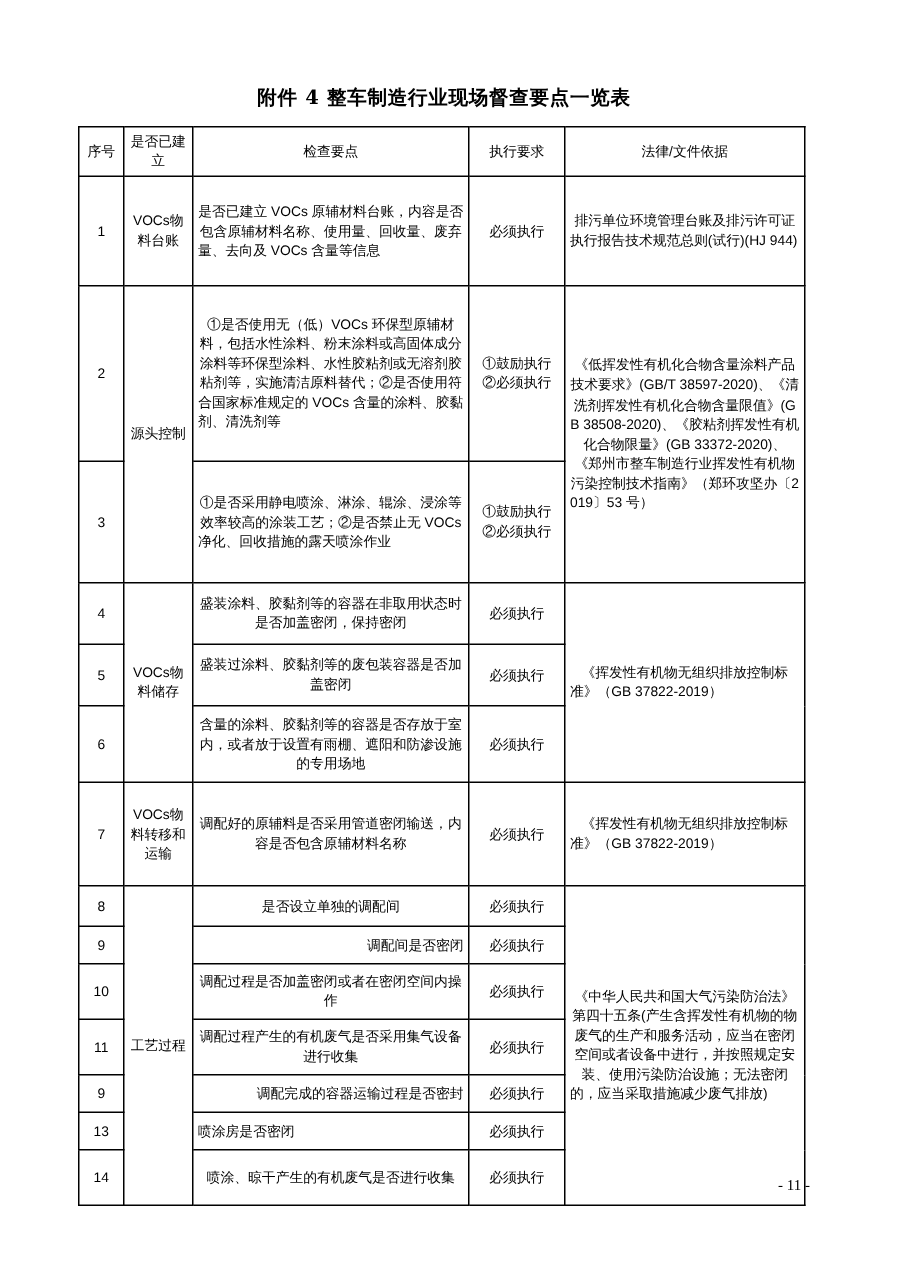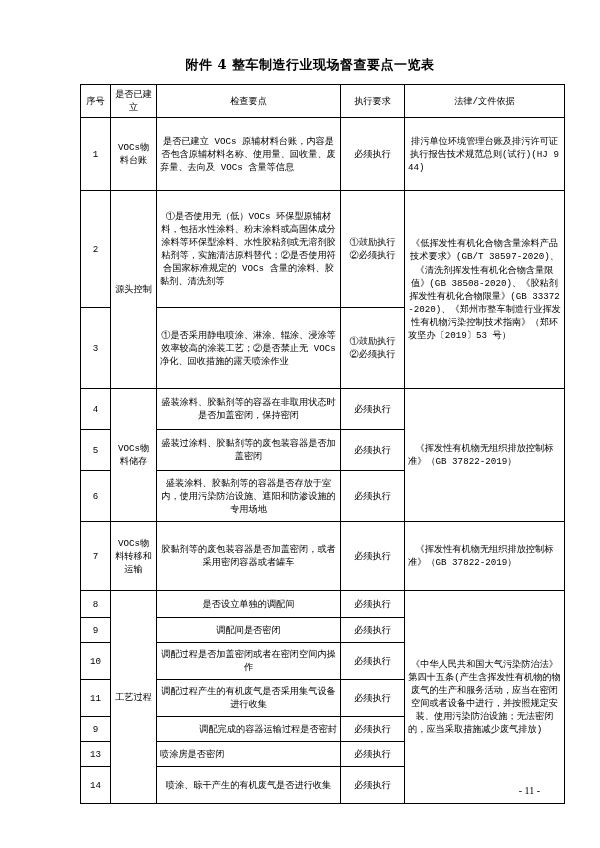--- a/index.html
+++ b/index.html
@@ -14,36 +14,36 @@
     color: #000000;
     position: relative;
     overflow: hidden;
   }
   .page {
     position: absolute;
     left: 0; top: 0;
     width: 600px;
     height: 848px;
     box-sizing: border-box;
-    padding: 56px 60px 0 80px;
+    padding: 56px 60px 0 52px;
   }
   .doc-title {
     text-align: center;
     font-family: "DejaVu Serif", "Liberation Serif", serif;
     font-size: 13px;
     font-weight: bold;
     letter-spacing: 0.5px;
     margin: 0 0 10px 0;
     white-space: nowrap;
   }
   table.main {
     border-collapse: collapse;
     width: 484px;
     table-layout: fixed;
-    font-family: Liberation Mono, monospace;
+    font-family: Liberation Sans, sans-serif;
   }
   table.main td, table.main th {
     border: 1px solid #000;
     font-size: 9.2px;
     line-height: 1.42;
     padding: 3px 3px;
     vertical-align: middle;
     text-align: center;
     word-break: break-all;
   }
@@ -148,43 +148,43 @@
       </tr>
 
       <tr>
         <td class="num">5</td>
         <td class="left" style="height:34px">盛装过涂料、胶黏剂等的废包装容器是否加盖密闭</td>
         <td class="req-cell">必须执行</td>
       </tr>
 
       <tr>
         <td class="num">6</td>
-        <td class="left" style="height:44px">盛装涂料、胶黏剂等的容器是否存放于室内，使用污染防治设施、遮阳和防渗设施的专用场地</td>
+        <td class="left" style="height:44px">含量的涂料、胶黏剂等的容器是否存放于室内，或者放于设置有雨棚、遮阳和防渗设施的专用场地</td>
         <td class="req-cell">必须执行</td>
       </tr>
 
       <tr>
         <td class="num">7</td>
         <td class="vtext">VOCs物料转移和运输</td>
-        <td class="left" style="height:62px">胶黏剂等的废包装容器是否加盖密闭，或者采用密闭容器或者罐车</td>
+        <td class="left" style="height:62px">调配好的原辅料是否采用管道密闭输送，内容是否包含原辅材料名称</td>
         <td class="req-cell">必须执行</td>
         <td class="law-cell">《挥发性有机物无组织排放控制标准》（GB 37822-2019）</td>
       </tr>
 
       <tr>
         <td class="num">8</td>
         <td class="vtext" rowspan="7">工艺过程</td>
         <td class="left" style="height:20px;">是否设立单独的调配间</td>
         <td class="req-cell">必须执行</td>
         <td class="law-cell" rowspan="7">《中华人民共和国大气污染防治法》第四十五条(产生含挥发性有机物的物废气的生产和服务活动，应当在密闭空间或者设备中进行，并按照规定安装、使用污染防治设施；无法密闭的，应当采取措施减少废气排放)</td>
       </tr>
 
       <tr>
         <td class="num">9</td>
-        <td class="left" style="height:18px;text-align:center">调配间是否密闭</td>
+        <td class="left" style="height:18px;text-align:right">调配间是否密闭</td>
         <td class="req-cell">必须执行</td>
       </tr>
 
       <tr>
         <td class="num">10</td>
         <td class="left" style="height:30px">调配过程是否加盖密闭或者在密闭空间内操作</td>
         <td class="req-cell">必须执行</td>
       </tr>
 
       <tr>

